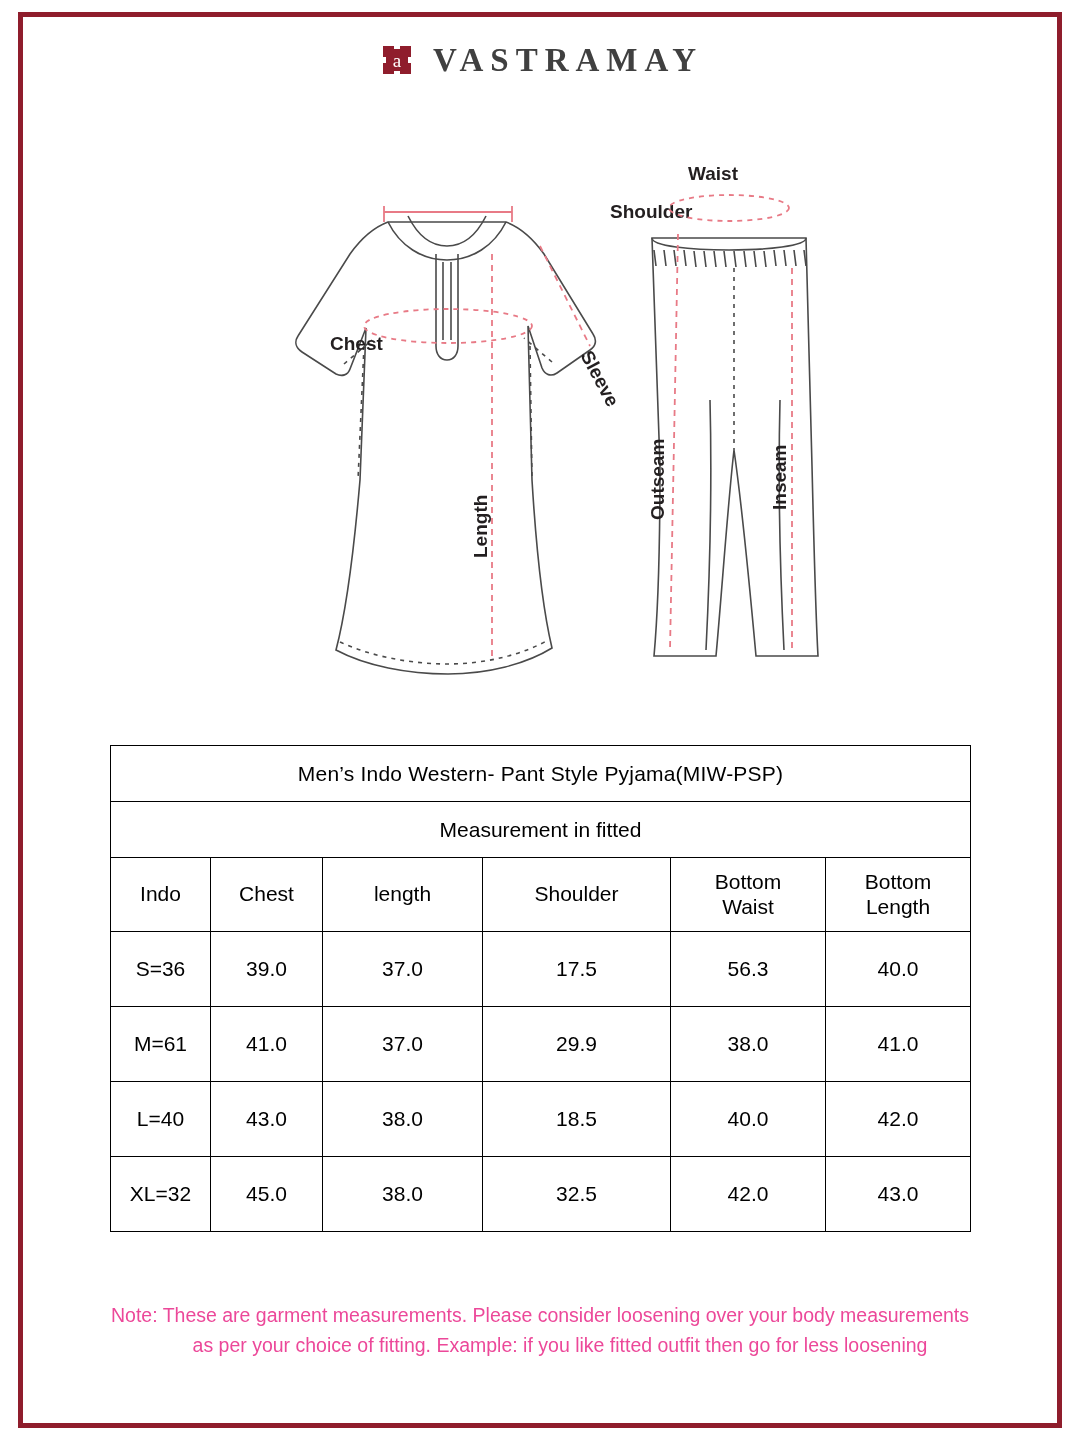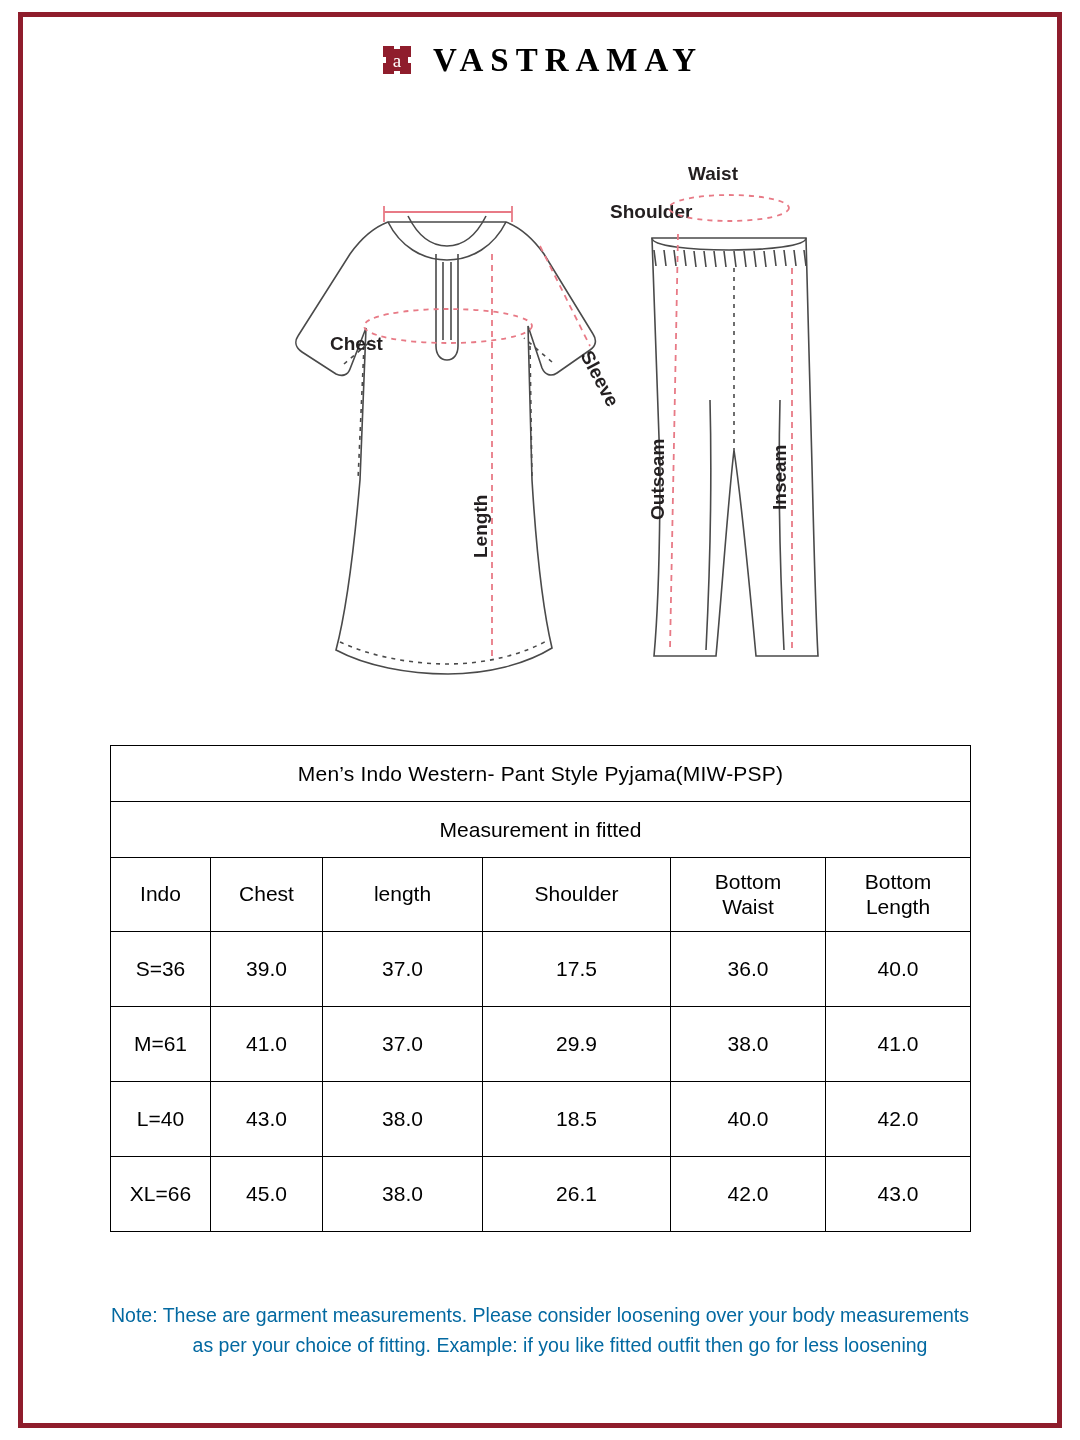--- a/index.html
+++ b/index.html
@@ -39,21 +39,21 @@
     gap: 16px;
   }
   .brand-mark {
     width: 40px;
     height: 40px;
     position: relative;
   }
   .brand-name {
     font-size: 33px;
     letter-spacing: 7px;
-    color: #000000;
+    color: #404040;
     font-weight: 700;
     font-family: "Liberation Serif", serif;
   }
   
   .illus {
     position: absolute;
     left: 240px;
     top: 150px;
     width: 620px;
     height: 560px;
@@ -90,21 +90,21 @@
   .col-blength { width: 145px; }
   
   .note {
     position: absolute;
     left: 60px;
     top: 1300px;
     width: 960px;
     text-align: center;
     font-size: 19.5px;
     line-height: 1.55;
-    color: #0369a1;
+    color: #ec4899;
   }
   .note .l2 { display: block; padding-left: 40px; }
   .lbl {
     font-size: 19px;
     font-weight: 700;
     fill: #231f20;
     font-family: "Liberation Sans", sans-serif;
   }
 </style>
 </head>
@@ -205,44 +205,44 @@
           <td>
             <div>Bottom</div>
             <div>Length</div>
           </td>
         </tr>
         <tr class="row-data">
           <td>S=36</td>
           <td>39.0</td>
           <td>37.0</td>
           <td>17.5</td>
-          <td>36.0</td>
+          <td>56.3</td>
           <td>40.0</td>
         </tr>
         <tr class="row-data">
           <td>M=61</td>
           <td>41.0</td>
           <td>37.0</td>
           <td>29.9</td>
           <td>38.0</td>
           <td>41.0</td>
         </tr>
         <tr class="row-data">
           <td>L=40</td>
           <td>43.0</td>
           <td>38.0</td>
           <td>18.5</td>
           <td>40.0</td>
           <td>42.0</td>
         </tr>
         <tr class="row-data">
-          <td>XL=66</td>
+          <td>XL=32</td>
           <td>45.0</td>
           <td>38.0</td>
-          <td>26.1</td>
+          <td>32.5</td>
           <td>42.0</td>
           <td>43.0</td>
         </tr>
       </tbody>
     </table>
   </div>
 
   <div class="note">
     <span>Note: These are garment measurements. Please consider loosening over your body measurements</span>
     <span class="l2">as per your choice of fitting. Example: if you like fitted outfit then go for less loosening</span>

